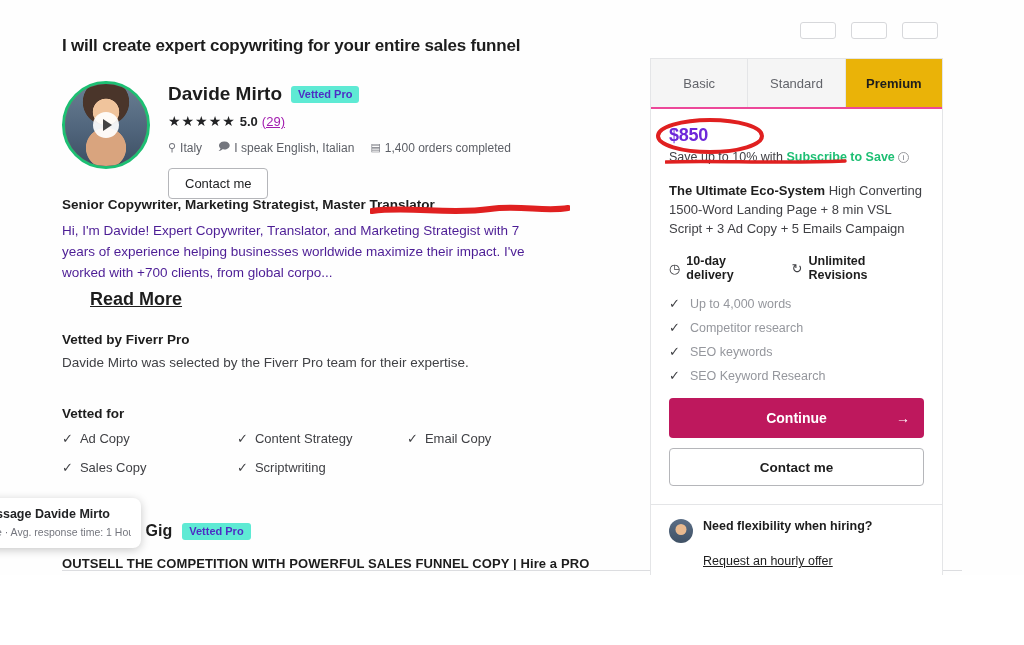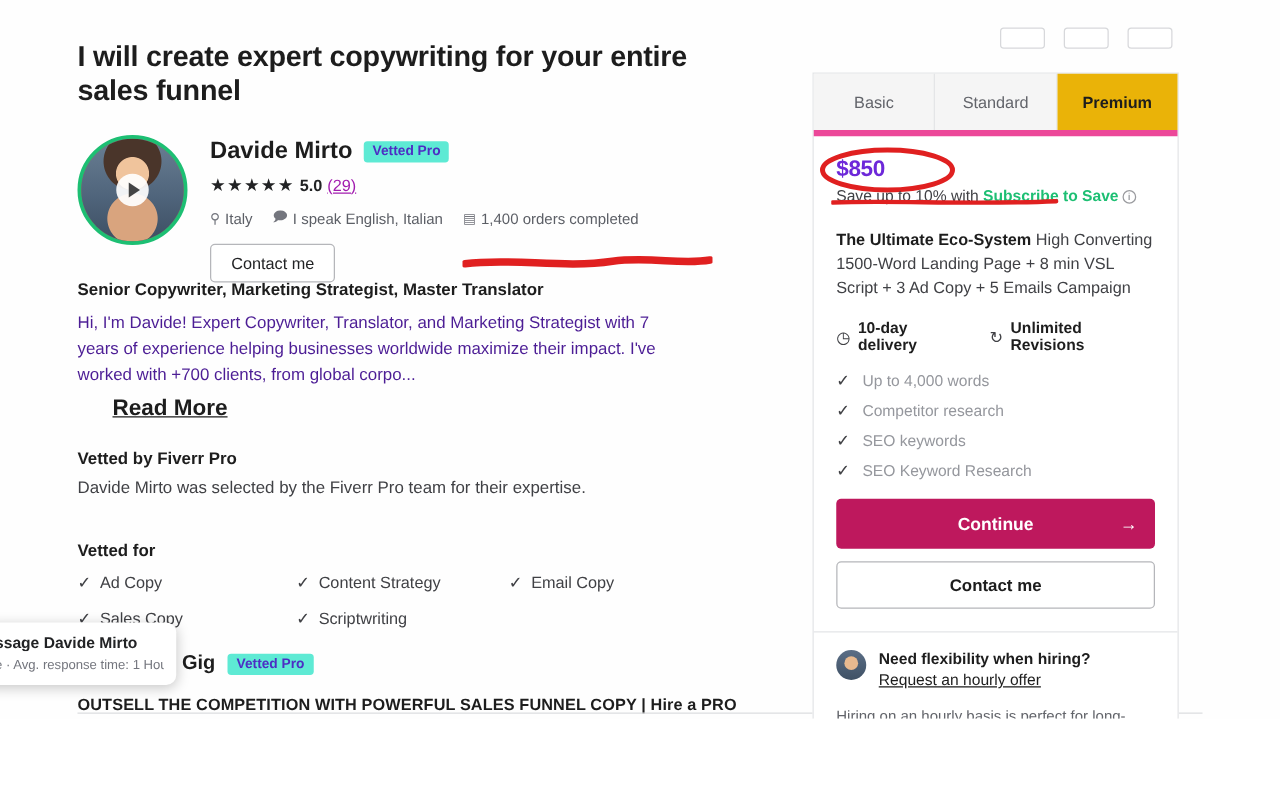--- a/index.html
+++ b/index.html
@@ -29,21 +29,21 @@
     background: #ffffff;
   }
 
   
   .left {
     position: absolute;
     left: 62px; top: 32px;
     width: 520px;
   }
   .gig-title {
-    font-size: 23px;
+    font-size: 17px;
     line-height: 27px;
     font-weight: bold;
     color: #1d1d1d;
     letter-spacing: -0.2px;
     margin: 0 0 22px 0;
   }
 
   .seller-row {
     position: relative;
     height: 94px;
@@ -255,21 +255,21 @@
   }
   .mini-box {
     width: 36px; height: 17px;
     border: 1px solid #d7d8db;
     border-radius: 3px;
     background: #fff;
   }
   .tabs {
     display: flex;
     height: 50px;
-    border-bottom: 5px solid #ec4899;
+    border-bottom: 2px solid #ec4899;
   }
   .tab {
     flex: 1;
     display: flex;
     align-items: center;
     justify-content: center;
     font-size: 13px;
     color: #62646a;
     background: #f5f5f5;
     border-right: 1px solid #e4e5e7;
@@ -406,21 +406,21 @@
     border-radius: 50%;
     background: #e8b98f;
   }
   .h-title {
     font-size: 12.5px;
     font-weight: bold;
     color: #1d1d1d;
   }
   .h-link {
     display: inline-block;
-    margin-top: 3px;
+    margin-top: 21px;
     font-size: 12.5px;
     color: #1d1d1d;
     text-decoration: underline;
     cursor: pointer;
   }
   .h-note {
     margin-top: 11px;
     font-size: 12px;
     line-height: 18px;
     color: #62646a;

